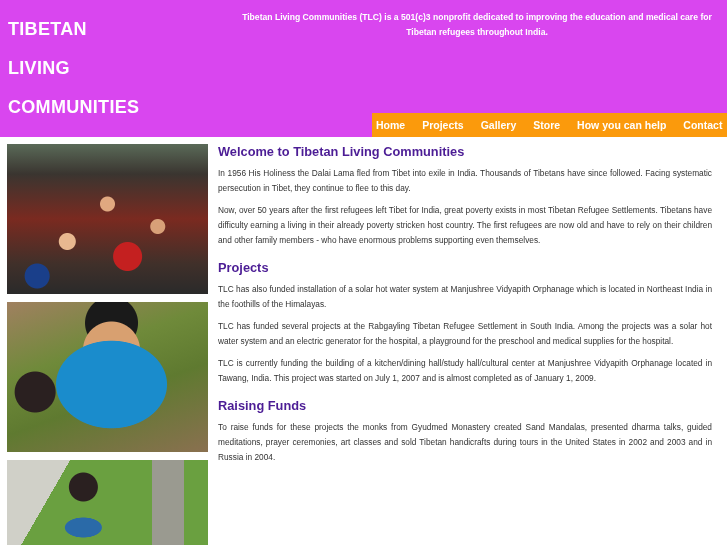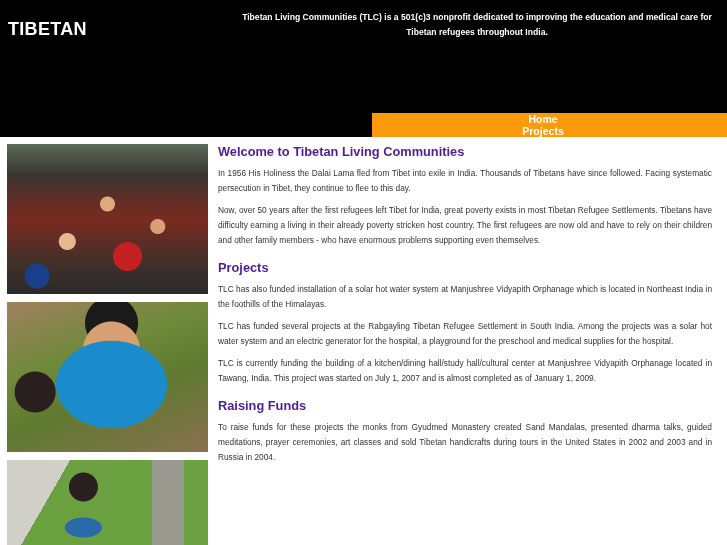--- a/index.html
+++ b/index.html
@@ -1,35 +1,35 @@
 <!DOCTYPE html>
 <html><head>
 <meta charset="utf-8">
 <style>
   * { box-sizing: border-box; margin: 0; padding: 0; }
   html, body { width: 727px; height: 545px; overflow: hidden; background: #ffffff; }
   body { font-family: "Liberation Sans", "DejaVu Sans", sans-serif; color: #222; position: relative; }
 
   .header {
     position: absolute; left: 0; top: 0; width: 727px; height: 137px;
-    background: #000000;
+    background: #d946ef;
   }
   .logo {
     position: absolute; left: 8px; top: 10px;
     color: #ffffff; font-weight: bold; font-size: 18px; letter-spacing: 0.3px;
     line-height: 39px;
   }
   .logo div { display: block; }
   .tagline {
     position: absolute; right: 0px; top: 10px; width: 500px;
     color: #ffffff; font-weight: bold; font-size: 8.6px; line-height: 15px; text-align: center;
   }
   .nav {
     position: absolute; left: 372px; top: 113px; width: 355px; height: 24px;
-    background: #fb9a0c; display: flex; align-items: center; padding-left: 4px; flex-direction: column;
+    background: #fb9a0c; display: flex; align-items: center; padding-left: 4px;
   }
   .nav a {
     color: #ffffff; font-weight: bold; font-size: 10.5px; text-decoration: none;
     margin-right: 17px; white-space: nowrap; cursor: pointer;
   }
   .nav a:last-child { margin-right: 0; }
 
   .photos { position: absolute; left: 7px; top: 144px; width: 201px; }
   .photo { width: 201px; height: 150px; margin-bottom: 8px; position: relative; overflow: hidden; }
   .photo-1 {
@@ -62,20 +62,22 @@
   .content h2 { font-size: 12.8px; font-weight: bold; color: #4c1d95; line-height: 18px; margin-bottom: 5px; }
   .content p { text-align: justify; margin-bottom: 7px; }
   .content h2.sec { margin-top: 11px; }
 </style>
 </head>
 <body>
 
 <div class="header">
   <div class="logo">
     <div>TIBETAN</div>
+    <div>LIVING</div>
+    <div>COMMUNITIES</div>
   </div>
   <div class="tagline">Tibetan Living Communities (TLC) is a 501(c)3 nonprofit dedicated to improving the education and medical care for Tibetan refugees throughout India.</div>
   <nav class="nav">
     <a>Home</a>
     <a>Projects</a>
     <a>Gallery</a>
     <a>Store</a>
     <a>How you can help</a>
     <a>Contact</a>
   </nav>

